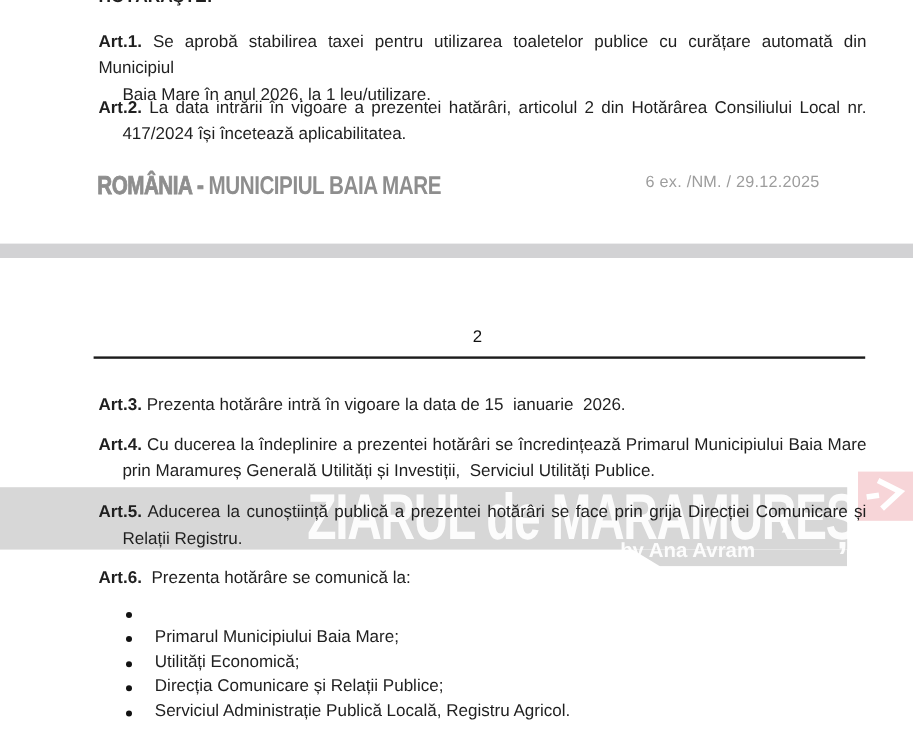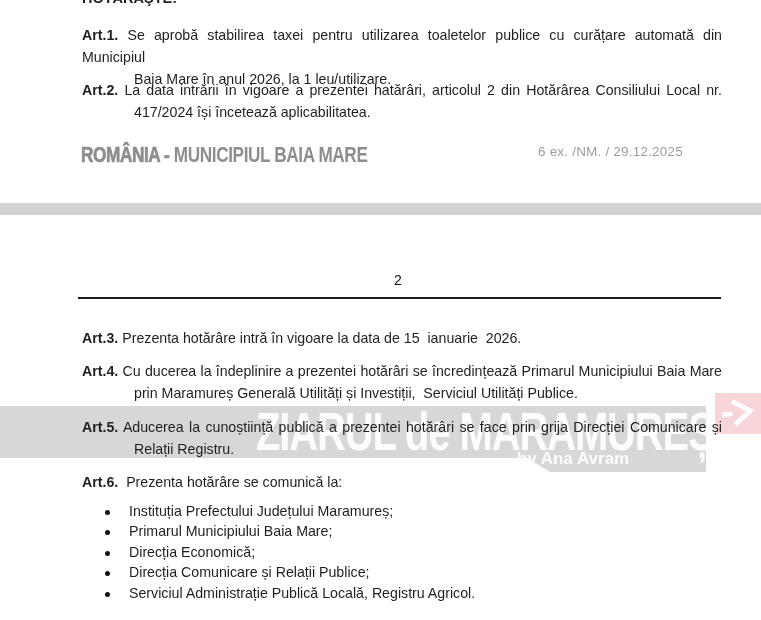--- a/index.html
+++ b/index.html
@@ -21,21 +21,21 @@
   .abs{position:absolute;}
   
   .art{
     position:absolute;left:82px;width:640px;
     font-size:14.2px;line-height:21.8px;color:var(--text);
     z-index:5;
   }
   .art .l1{text-align:justify;text-align-last:justify;}
   .art .l1.nojust{text-align:left;text-align-last:left;white-space:pre-wrap;}
   .lbl{font-weight:bold;}
-  .cont{margin-left:52px;white-space:pre-wrap;}
+  .cont{margin-left:20px;white-space:pre-wrap;}
   
   #heading-clip{
     left:82px;top:-10px;font-weight:bold;font-size:14.5px;color:var(--text);z-index:5;
   }
   
   #dist-note{
     left:538px;top:144px;font-size:13.5px;color:var(--muted);letter-spacing:.2px;z-index:5;
   }
   #org-line{
     left:81px;top:143px;font-size:21.5px;font-weight:bold;color:var(--header-gray);
@@ -127,29 +127,28 @@
   <div class="cont">Relații Registru.</div>
 </div>
 
 <div class="art" style="top:472px">
   <div class="l1 nojust"><span class="lbl">Art.6.</span>  <span>Prezenta hotărâre se comunică la:</span></div>
 </div>
 
 <div id="blist" class="abs">
   <div class="bli">
       <span class="bdot"></span>
-      <span>Instituția Prefectului Județului Maramureș;</span>
     </div>
   <div class="bli">
       <span class="bdot"></span>
       <span>Primarul Municipiului Baia Mare;</span>
     </div>
   <div class="bli">
       <span class="bdot"></span>
-      <span>Direcția Economică;</span>
+      <span>Utilități Economică;</span>
     </div>
   <div class="bli">
       <span class="bdot"></span>
       <span>Direcția Comunicare și Relații Publice;</span>
     </div>
   <div class="bli">
       <span class="bdot"></span>
       <span>Serviciul Administrație Publică Locală, Registru Agricol.</span>
     </div>
 </div>

